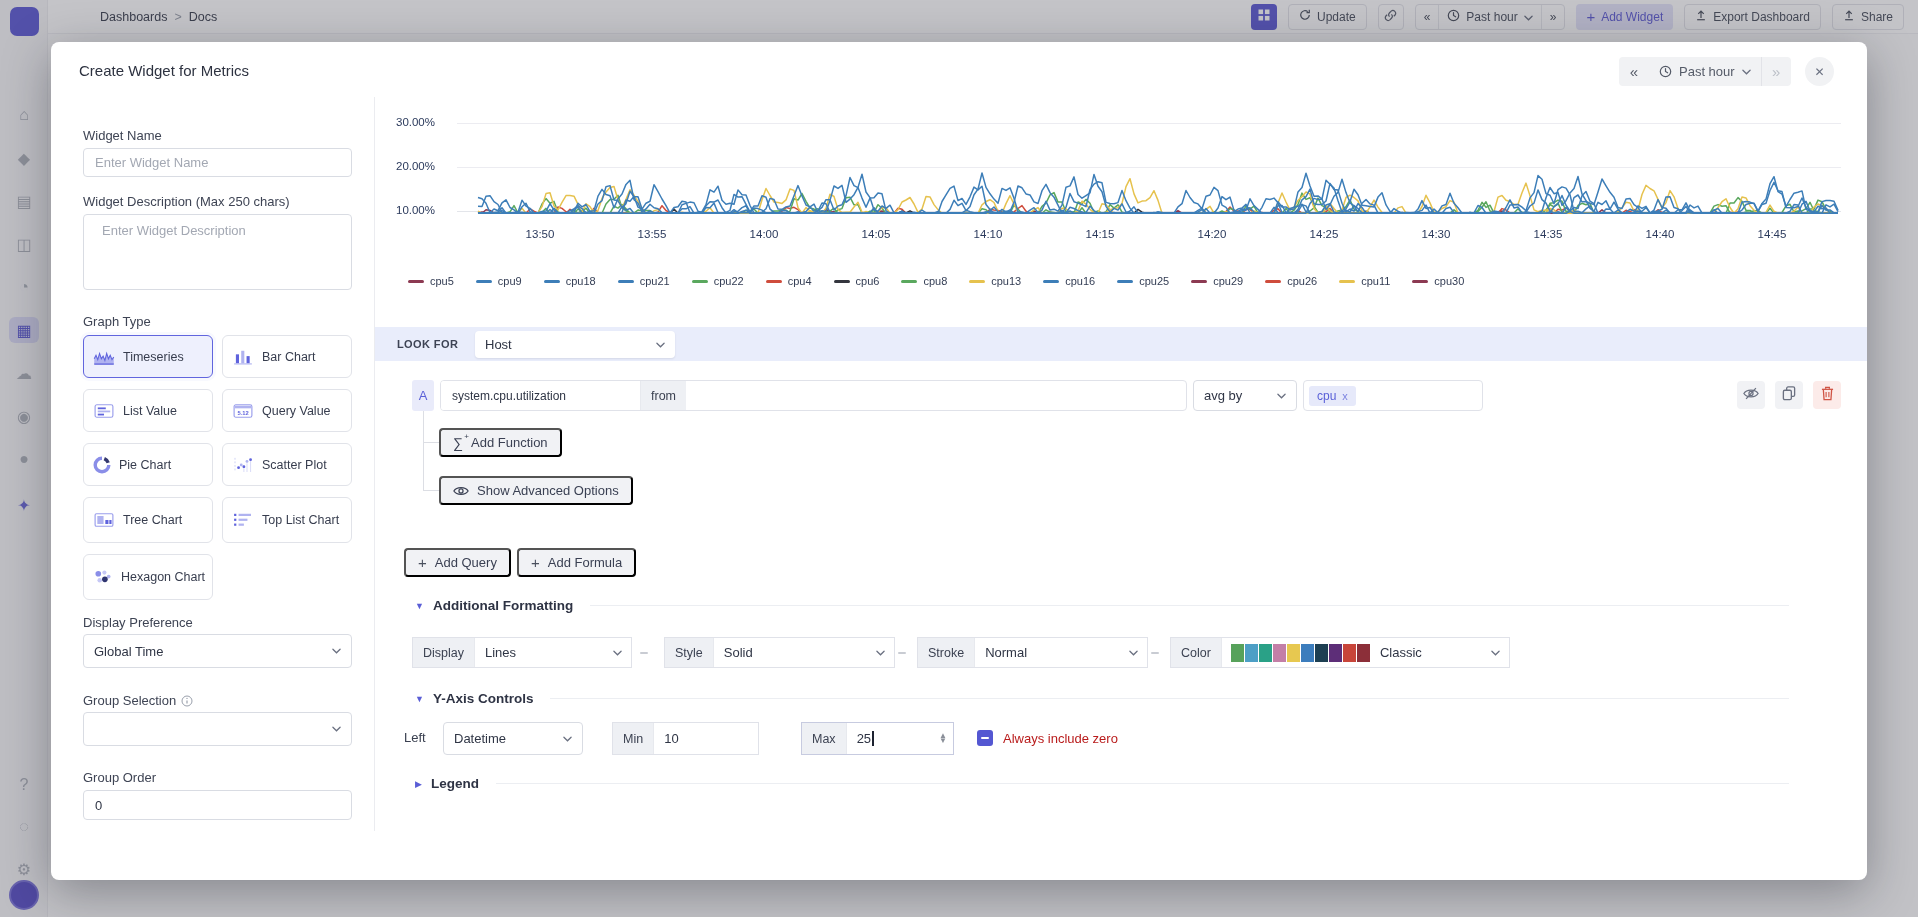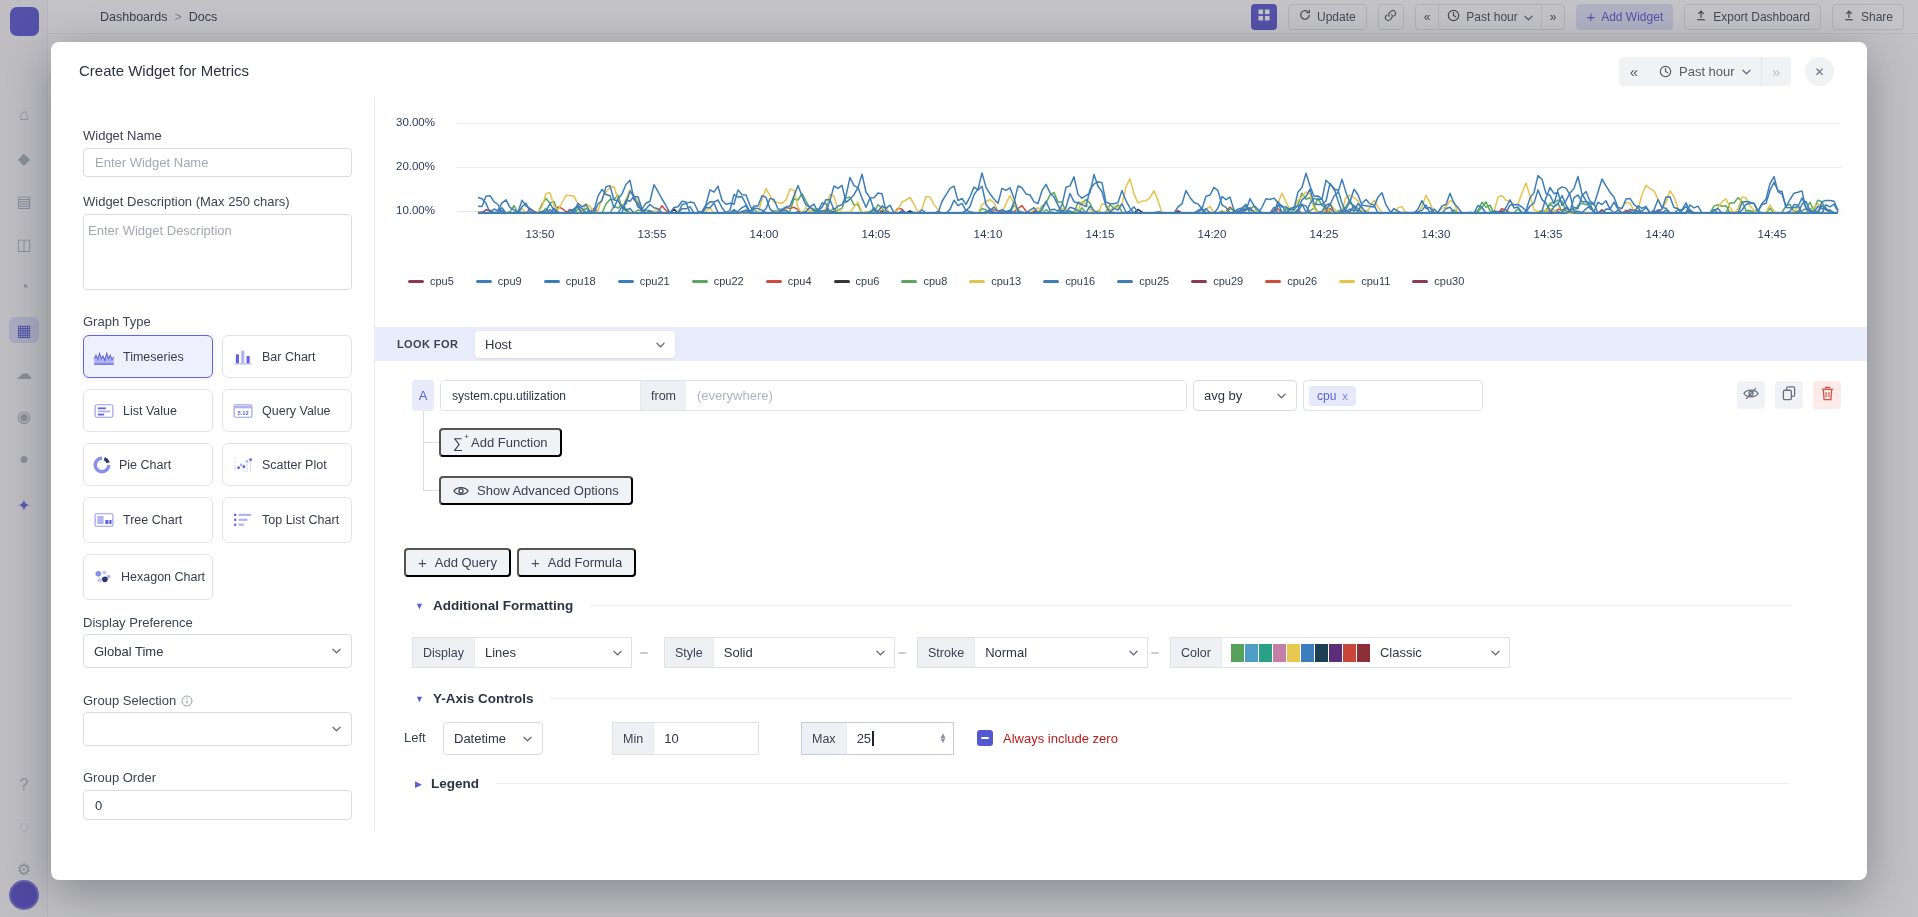--- a/index.html
+++ b/index.html
@@ -33,21 +33,21 @@
   .mt-seg{display:flex;align-items:center;justify-content:center;color:#555b68;font-size:13px}
   .mt-back{width:30px;font-size:15px}
   .mt-mid{gap:7px;padding:0 10px;background:#f1f2f4}
   .mt-fwd{width:30px;font-size:15px;color:#bcc0c8;border-left:1px solid #e2e3e8}
   .mt-close{top:15px;left:1754px;width:29px;height:29px;border-radius:50%;background:#f1f2f4;color:#6a7080;font-size:12px;display:flex;align-items:center;justify-content:center}
   .v-div{left:323px;top:55px;width:1px;height:734px;background:#ebecf0}
   
   .fld-label{font-size:13px;color:#3e4454;display:flex;align-items:center;gap:5px}
   .inp{border:1px solid #d9dce3;border-radius:4px;background:#fff;font-size:13px;color:#2f3545;padding:0 11px;font-family:"Liberation Sans",sans-serif}
   .inp::placeholder{color:#a3a8b3}
-  textarea.inp{padding:8px 4px;resize:none}
+  textarea.inp{padding:8px 18px;resize:none}
   .sel{border:1px solid #d9dce3;border-radius:4px;background:#fff;display:flex;align-items:center;padding:0 10px;font-size:13px;color:#2f3545}
   .sel .chev-w{margin-left:auto;display:flex}
   .gt-grid{display:grid;grid-template-columns:130px 130px;grid-template-rows:43px 43px 43px 46px 46px;gap:11px 9px}
   .gt-btn{border:1px solid #e1e3e9;border-radius:6px;background:#fff;display:flex;align-items:center;gap:8px;padding:0 4px 0 9px;font-size:12.5px;color:#373d4e;line-height:1.12;text-align:left}
   .gt-btn.selected{border:1.5px solid #6165de;background:#eef0fd;box-shadow:0 0 0 3px #eef0fd66}
   .gt-icon{display:flex;flex:0 0 auto}
   
   .ytick{position:absolute;width:74px;text-align:right;font-size:11.5px;color:#2b3a5c}
   .xtick{position:absolute;width:70px;text-align:center;font-size:11.5px;color:#2b3a5c}
   .grid-h{position:absolute;left:406px;width:1384px;height:1px;background:#ececf1}
@@ -499,21 +499,20 @@
               <path d="M1 1l4 4 4-4" fill="none" stroke="#6a7080" stroke-width="1.4" stroke-linecap="round"></path>
             </svg>
           </span>
       </div>
     </div>
 
     <div class="abs q-letter">A</div>
     <div class="abs q-compound">
       <input class="q-metric" value="system.cpu.utilization" style="">
       <div class="q-from">from</div>
-      <input class="q-every" placeholder="(everywhere)" style="">
     </div>
     <div class="abs sel q-agg">
       <span>avg by</span>
       <span class="chev-w">
           <svg width="9" height="6" viewBox="0 0 10 6">
             <path d="M1 1l4 4 4-4" fill="none" stroke="#6a7080" stroke-width="1.4" stroke-linecap="round"></path>
           </svg>
         </span>
     </div>
     <div class="abs q-tagbox">
@@ -628,21 +627,21 @@
         </span>
     </div>
 
     <div class="sec-head" style="left:364px;top:649px;width:1374px">
       <span class="sec-tri">▼</span>
       <span class="sec-label">Y-Axis Controls</span>
       <span class="sec-line"></span>
     </div>
 
     <div class="abs" style="left:353px;top:688px;font-size:13px;color:#3a4050">Left</div>
-    <div class="sel ya-box" style="left:392px;width:100px">
+    <div class="sel ya-box" style="left:392px;width:140px">
       <span>Datetime</span>
       <span class="chev-w">
           <svg width="9" height="6" viewBox="0 0 10 6">
             <path d="M1 1l4 4 4-4" fill="none" stroke="#6a7080" stroke-width="1.4" stroke-linecap="round"></path>
           </svg>
         </span>
     </div>
     <div class="fmt-box ya-box" style="left:561px;width:147px;top:680px">
       <span class="fmt-chip">Min</span>
       <span class="fmt-val">10</span>

